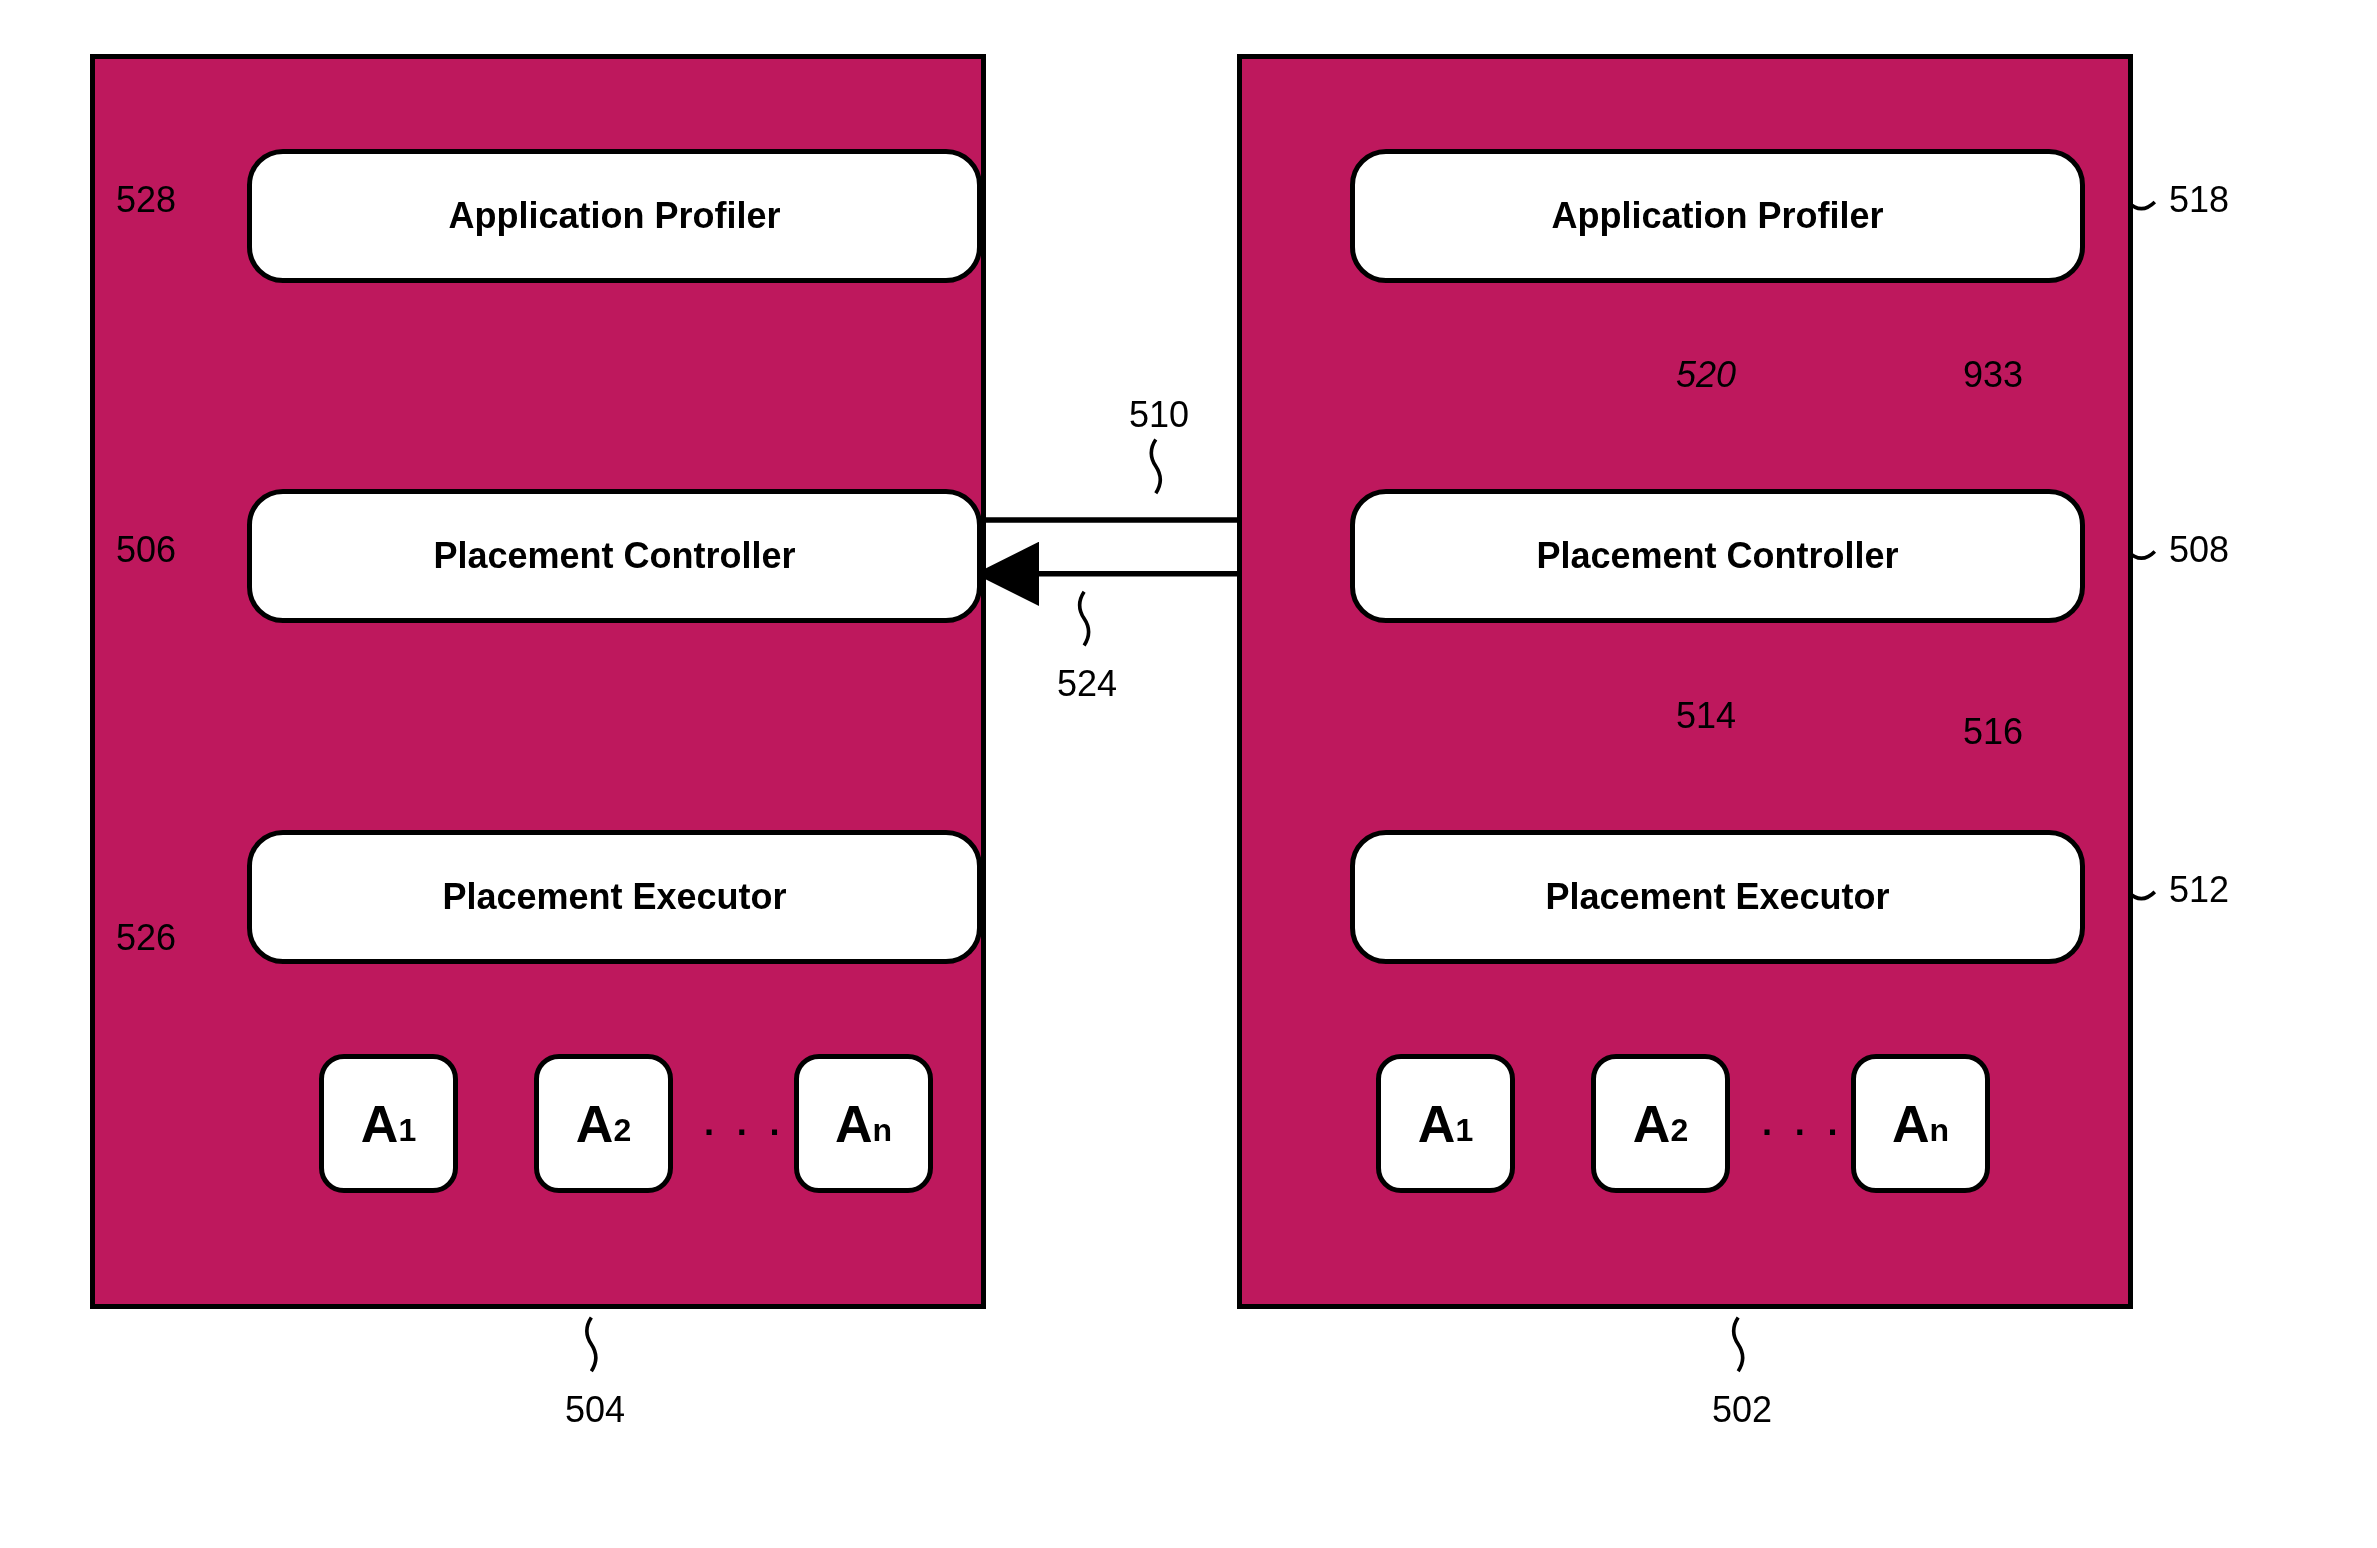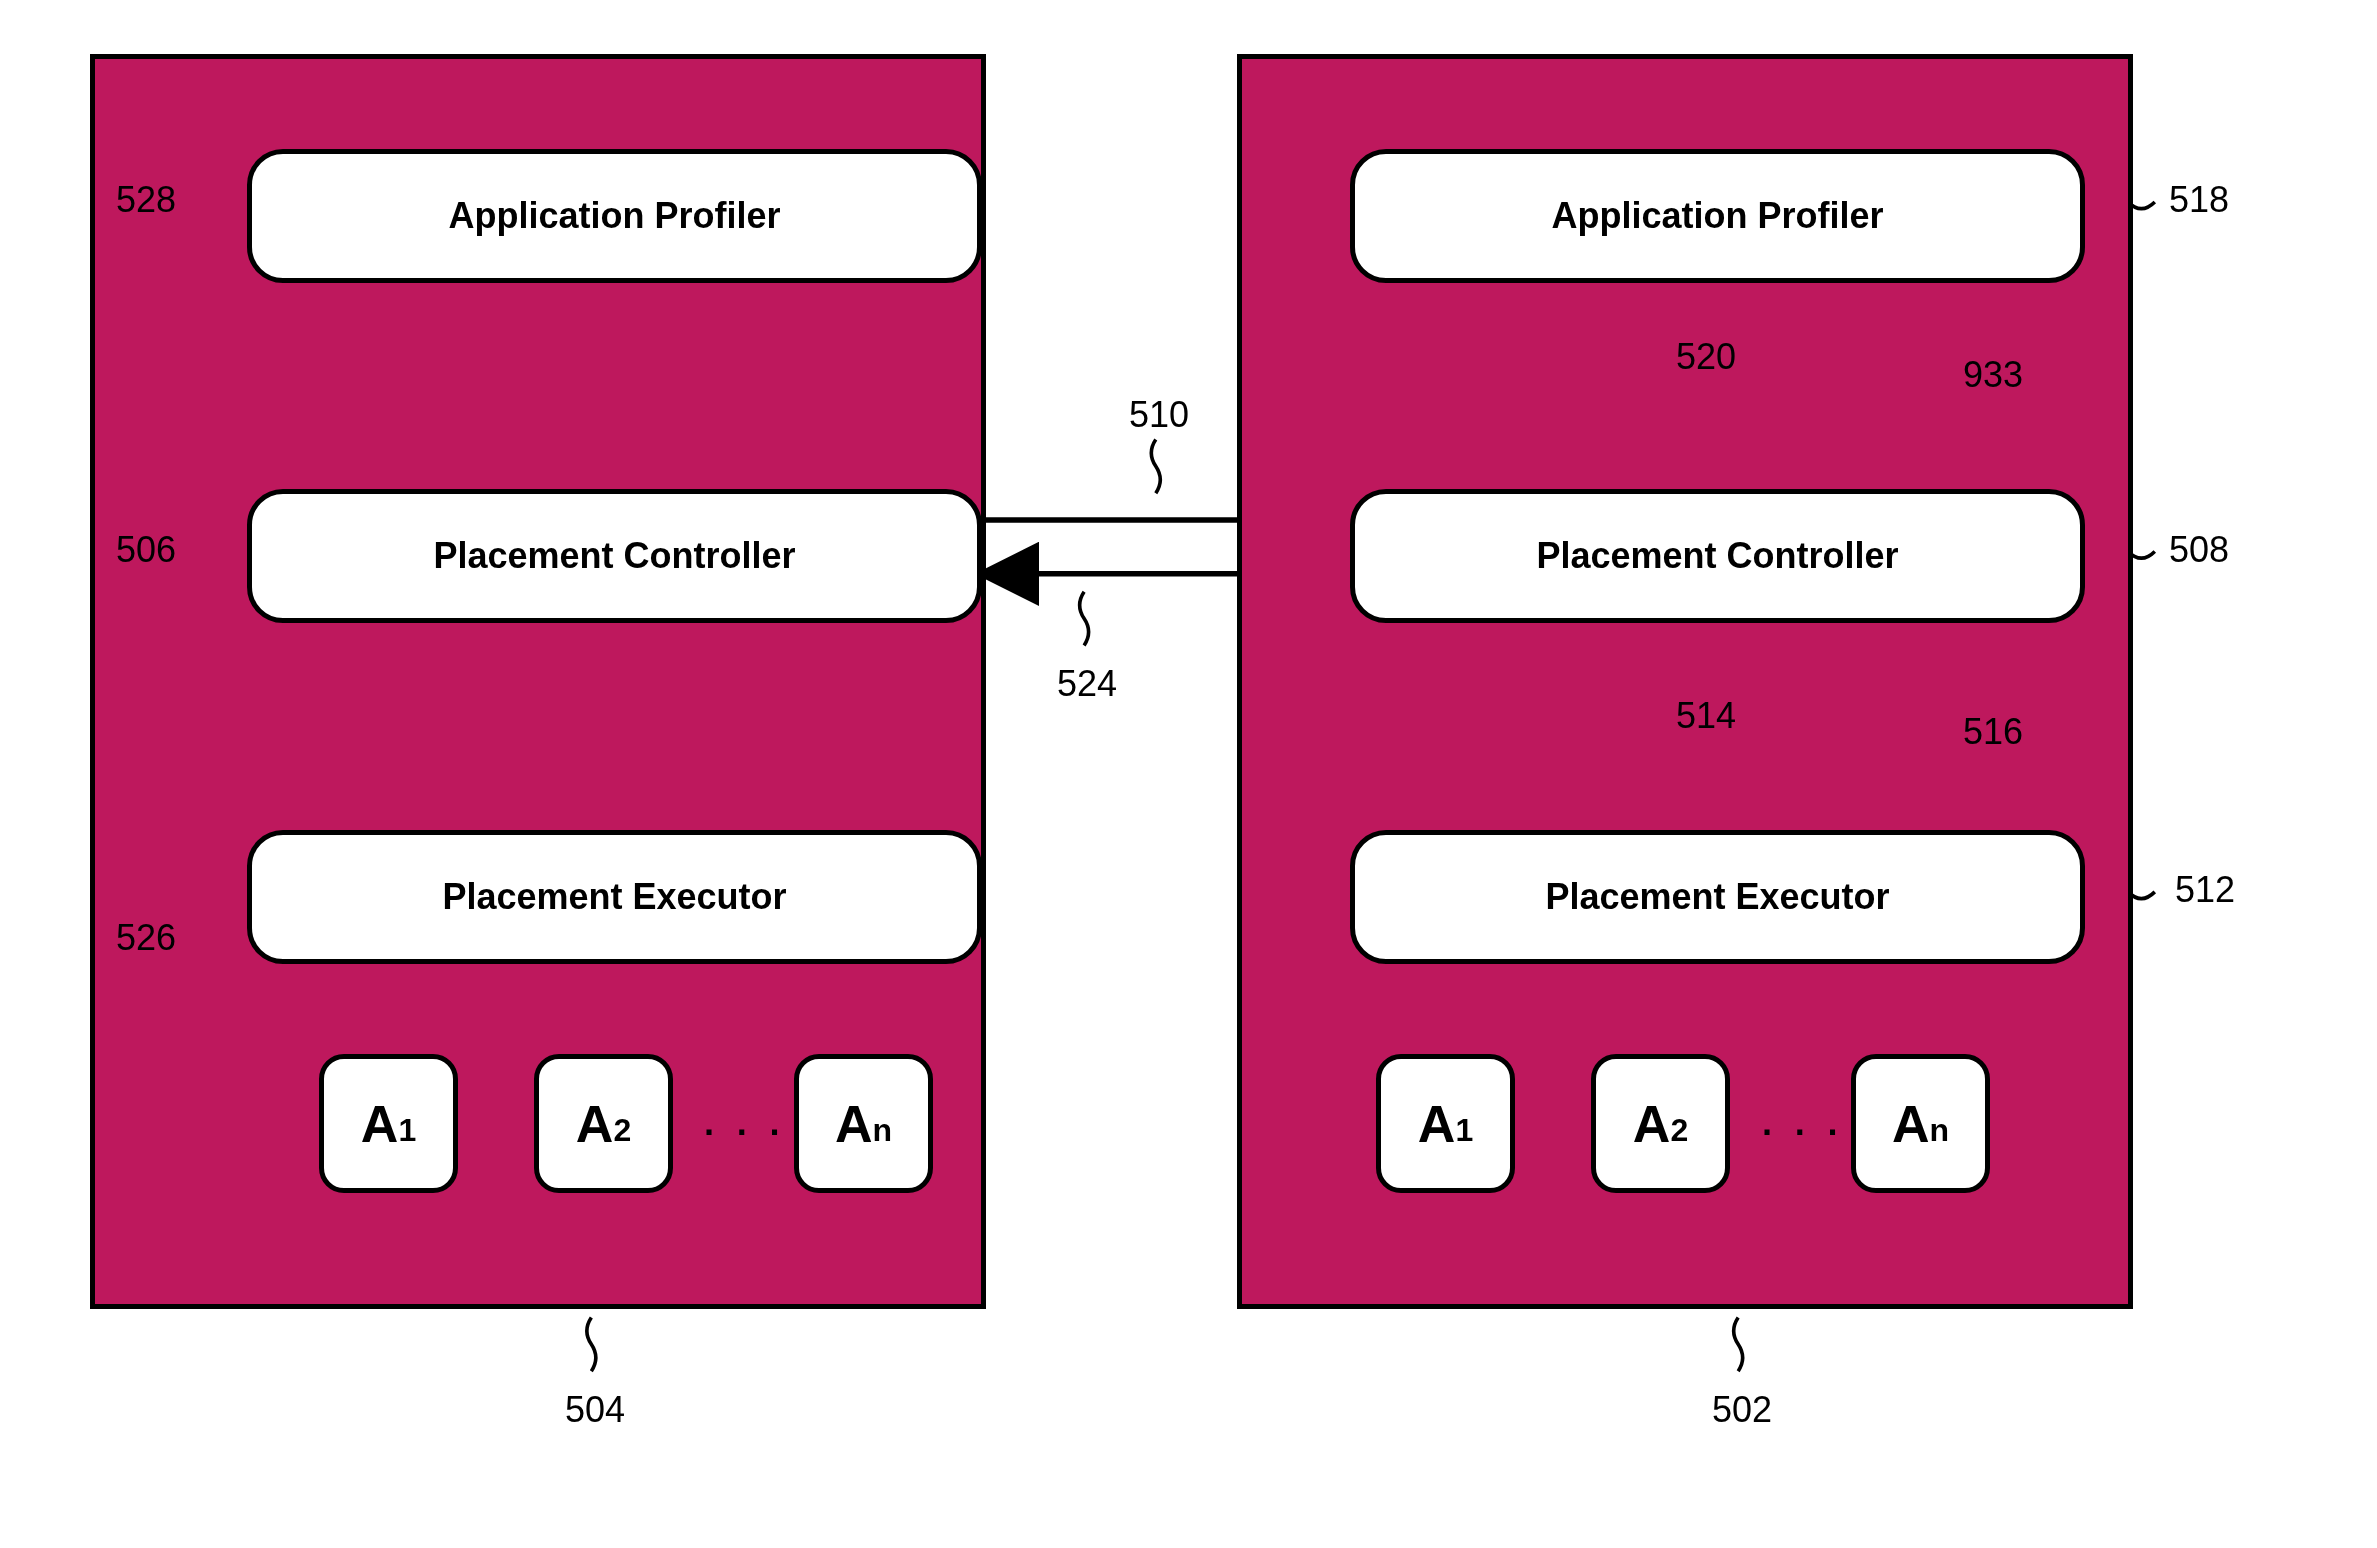--- a/index.html
+++ b/index.html
@@ -154,25 +154,25 @@
       <sub>n</sub>
   </div>
 </div>
 
 <div class="label" style="left:116px;top:179px;">528</div>
 <div class="label" style="left:116px;top:529px;">506</div>
 <div class="label" style="left:116px;top:869px;margin-top:48px;">526</div>
 
 <div class="label" style="left:2169px;top:179px;">518</div>
 <div class="label" style="left:2169px;top:529px;">508</div>
-<div class="label" style="left:2169px;top:869px;margin-left:6px;">512</div>
+<div class="label" style="left:2169px;top:869px;">512</div>
 
 <div class="label" style="left:1129px;top:394px;">510</div>
 <div class="label" style="left:1057px;top:663px;">524</div>
 
-<div class="label" style="left:1676px;top:336px;">520</div>
+<div class="label" style="left:1676px;top:354px;font-style:italic;">520</div>
 <div class="label" style="left:1963px;top:354px;">933</div>
 <div class="label" style="left:1676px;top:695px;">514</div>
 <div class="label" style="left:1963px;top:695px;margin-top:16px;">516</div>
 
 <div class="label" style="left:565px;top:1389px;">504</div>
 <div class="label" style="left:1712px;top:1389px;">502</div>
 
 
 </body></html>

